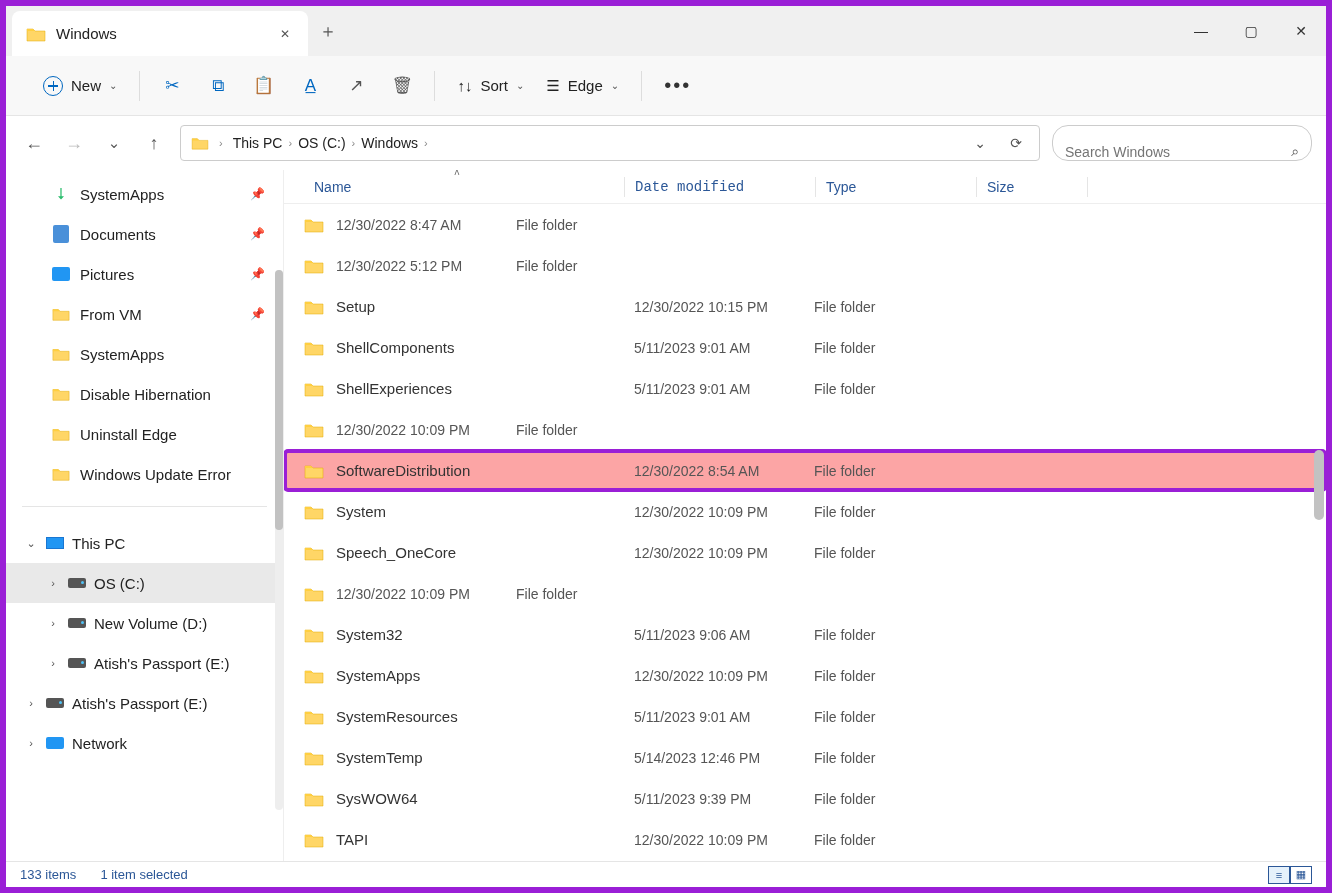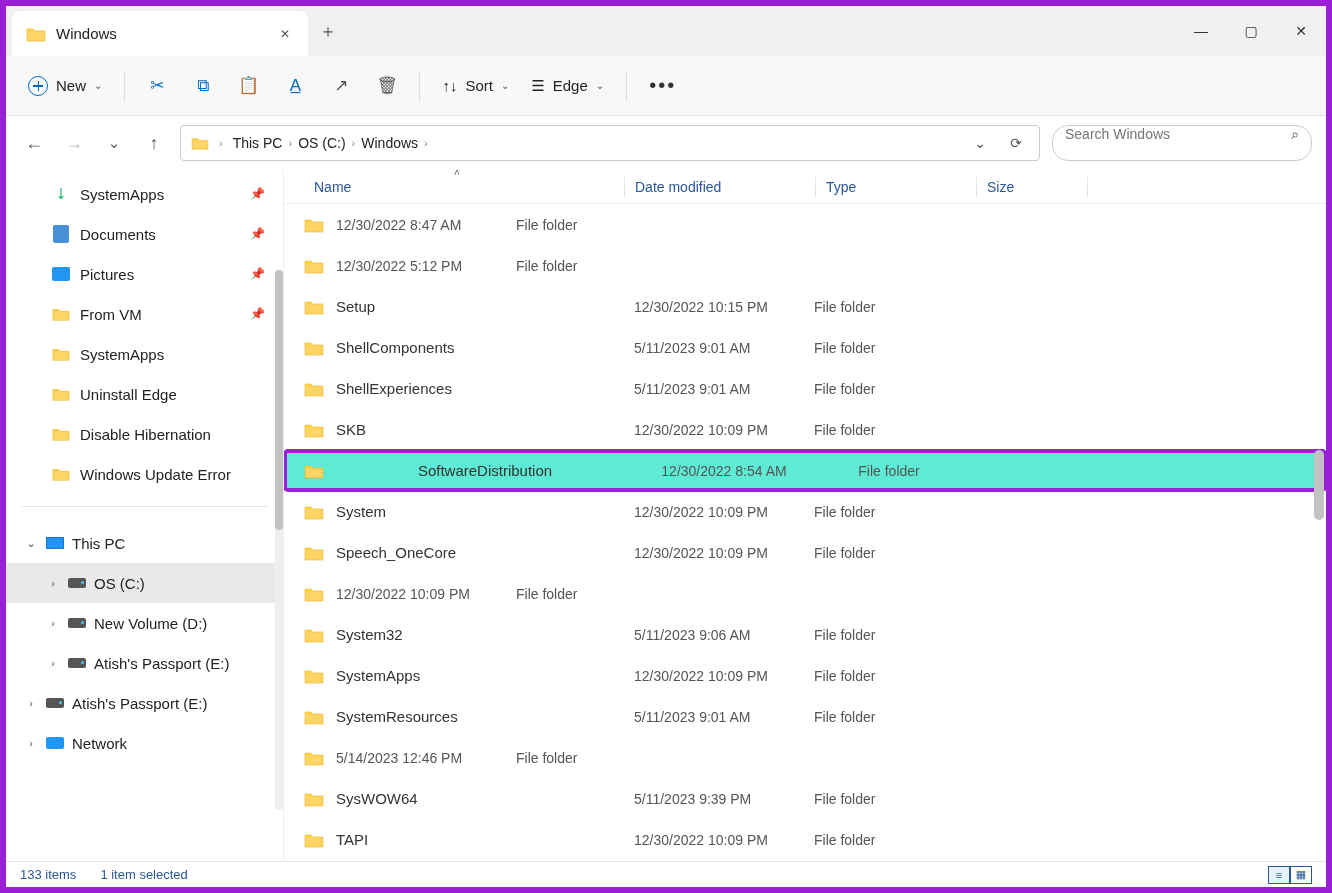--- a/index.html
+++ b/index.html
@@ -12,21 +12,21 @@
   .tab .folder-ic { width: 20px; height: 16px; }
   .tab .tab-title { font-size: 15px; color: #222; flex: 1; }
   .tab .close-x { font-size: 12px; color: #555; cursor: pointer; width:18px; text-align:center;}
   .new-tab { width: 40px; display: flex; align-items: center; justify-content: center; }
   .plus { font-size: 18px; color: #555; }
   .titlespace { flex: 1; }
   .win-controls { display: flex; align-items: center; }
   .win-btn { width: 50px; height: 50px; display: flex; align-items: center; justify-content: center; font-size: 14px; color: #333; }
 
   
-  .toolbar { height: 60px; background: #f8f8f8; border-bottom: 1px solid #e5e5e5; display: flex; align-items: center; padding: 0 22px; gap: 22px; }
+  .toolbar { height: 60px; background: #f8f8f8; border-bottom: 1px solid #e5e5e5; display: flex; align-items: center; padding: 0 37px; gap: 22px; }
   .new-btn { display: flex; align-items: center; gap: 8px; font-size: 15px; color: #222; }
   .circle-plus { width: 20px; height: 20px; border: 1.5px solid #0067c0; border-radius: 50%; position: relative; }
   .circle-plus::before, .circle-plus::after { content: ""; position: absolute; background: #0067c0; }
   .circle-plus::before { width: 10px; height: 1.5px; top: 8.5px; left: 4px; }
   .circle-plus::after  { width: 1.5px; height: 10px; top: 4px; left: 8.5px; }
   .chev { font-size: 10px; color: #555; }
   .tb-sep { width: 1px; height: 30px; background: #ddd; }
   .tb-ic { width: 20px; height: 20px; display:flex;align-items:center;justify-content:center;font-size:17px;color:#555;}
   .tb-ic.blue { color:#0067c0;}
   .tb-group { display:flex; align-items:center; gap:26px;}
@@ -36,21 +36,21 @@
   
   .addrrow { height: 54px; display: flex; align-items: center; padding: 0 14px; gap: 12px; background:#fff;}
   .nav-ic { width: 28px; height: 28px; display:flex;align-items:center;justify-content:center;font-size:15px;color:#555;}
   .nav-ic.fwd { color:#bbb;}
   .addr-bar { flex:1; height:36px; border:1px solid #ccc; border-radius:4px; display:flex; align-items:center; padding:0 10px; gap:10px;}
   .addr-bar .folder-ic { width:18px; height:14px;}
   .crumbs { display:flex; align-items:center; gap:6px; font-size:14px; color:#222;}
   .crumb-sep { color:#888; font-size:11px;}
   .addr-spacer{flex:1;}
   .addr-ctrl { color:#555; font-size:14px; width:26px; text-align:center;}
-  .search-box { width:260px; height:36px; border:1px solid #ccc; border-radius:16px; display:flex; align-items:flex-start; padding:0 12px;}
+  .search-box { width:260px; height:36px; border:1px solid #ccc; border-radius:16px; display:flex; align-items:flex-end; padding:0 12px;}
   .search-box input { border:none; outline:none; flex:1; font-size:14px; color:#666; background:transparent;}
   .search-ic{font-size:14px;color:#555;}
 
   
   .body { flex:1; display:flex; overflow:hidden; min-height:0;}
   .sidebar { width:278px; display:flex; flex-direction:column; border-right:1px solid #eee; position:relative;}
   .side-scroll { position:absolute; right:0; top:100px; width:8px; height:540px; background:#eee; border-radius:4px;}
   .side-thumb { position:absolute; right:0; top:100px; width:8px; height:260px; background:#c2c2c2; border-radius:4px;}
   .side-list { padding-top:4px; overflow:hidden;}
   .side-item { height:40px; display:flex; align-items:center; padding-left:46px; font-size:15px; color:#222; gap:10px; position:relative;}
@@ -62,32 +62,32 @@
   .exp { width:14px; font-size:11px; color:#555; text-align:center;}
   .ic-sm{width:18px;height:14px;display:inline-flex;align-items:center;justify-content:center;}
 
   
   .folder-ic svg, .ic-sm svg { display:block;}
 
   
   .main { flex:1; display:flex; flex-direction:column; overflow:hidden; position:relative;}
   .col-header { height:34px; display:flex; align-items:center; border-bottom:1px solid #eee; font-size:14px; color:#2b5797; padding-left:30px;}
   .col-name  { width:310px; position:relative;}
-  .col-date  { width:180px;}
+  .col-date  { width:180px;font-family:Liberation Mono, monospace;}
   .col-type  { width:150px;}
   .col-size  { width:100px;}
   .col-sep { width:1px; height:20px; background:#e5e5e5; margin-right:10px;}
   .sort-ind { position:absolute; top:-12px; left:140px; font-size:10px; color:#666;}
   .rows { flex:1; overflow:hidden;}
   .row { height:41px; display:flex; align-items:center; padding-left:20px; font-size:15px; color:#333;}
   .row .folder-ic{width:20px;height:16px;margin-right:12px;}
   .row .c-name{width:298px; white-space:nowrap; overflow:hidden;}
   .row .c-date{width:180px; color:#555; font-size:14px;}
   .row .c-type{width:150px; color:#555; font-size:14px;}
-  .row.sel { background:#5eead4;text-align:center;}
+  .row.sel { background:#fca5a5;}
   .row.hl { outline:4px solid #9a1fd6; outline-offset:-3px; border-radius:4px;}
   .main-thumb { position:absolute; right:2px; top:280px; width:10px; height:70px; background:#c2c2c2; border-radius:5px;}
 
   
   .status { height:26px; border-top:1px solid #e5e5e5; display:flex; align-items:center; padding:0 14px; font-size:13px; color:#2b5797; gap:24px;}
   .status .spacer{flex:1;}
   .view-toggle{display:flex; gap:0;}
   .vt-btn{width:22px;height:18px;border:1px solid #2b5797;display:flex;align-items:center;justify-content:center;font-size:11px;}
   .vt-btn.active{background:#e5f1fb;}
 
@@ -227,29 +227,29 @@
             </svg>
           </span>
           <span>SystemApps</span>
         </div>
         <div class="side-item">
           <span class="ic-sm">
             <svg viewBox="0 0 20 16" width="20" height="16">
               <use href="#folder-g"></use>
             </svg>
           </span>
+          <span>Disable Hibernation</span>
+        </div>
+        <div class="side-item">
+          <span class="ic-sm">
+            <svg viewBox="0 0 20 16" width="20" height="16">
+              <use href="#folder-g"></use>
+            </svg>
+          </span>
           <span>Uninstall Edge</span>
-        </div>
-        <div class="side-item">
-          <span class="ic-sm">
-            <svg viewBox="0 0 20 16" width="20" height="16">
-              <use href="#folder-g"></use>
-            </svg>
-          </span>
-          <span>Disable Hibernation</span>
         </div>
         <div class="side-item">
           <span class="ic-sm">
             <svg viewBox="0 0 20 16" width="20" height="16">
               <use href="#folder-g"></use>
             </svg>
           </span>
           <span>Windows Update Error</span>
         </div>
       </div>
@@ -372,21 +372,20 @@
           <span class="c-name">ShellExperiences</span>
           <span class="c-date">5/11/2023 9:01 AM</span>
           <span class="c-type">File folder</span>
         </div>
         <div class="row">
           <span class="folder-ic">
             <svg viewBox="0 0 20 16" width="20" height="16">
               <use href="#folder-g"></use>
             </svg>
           </span>
-          <span class="c-name">SKB</span>
           <span class="c-date">12/30/2022 10:09 PM</span>
           <span class="c-type">File folder</span>
         </div>
         <div class="row sel hl">
           <span class="folder-ic">
             <svg viewBox="0 0 20 16" width="20" height="16">
               <use href="#folder-g"></use>
             </svg>
           </span>
           <span class="c-name">SoftwareDistribution</span>
@@ -451,20 +450,21 @@
           <span class="c-name">SystemResources</span>
           <span class="c-date">5/11/2023 9:01 AM</span>
           <span class="c-type">File folder</span>
         </div>
         <div class="row">
           <span class="folder-ic">
             <svg viewBox="0 0 20 16" width="20" height="16">
               <use href="#folder-g"></use>
             </svg>
           </span>
+          <span class="c-name">SystemTemp</span>
           <span class="c-date">5/14/2023 12:46 PM</span>
           <span class="c-type">File folder</span>
         </div>
         <div class="row">
           <span class="folder-ic">
             <svg viewBox="0 0 20 16" width="20" height="16">
               <use href="#folder-g"></use>
             </svg>
           </span>
           <span class="c-name">SysWOW64</span>

